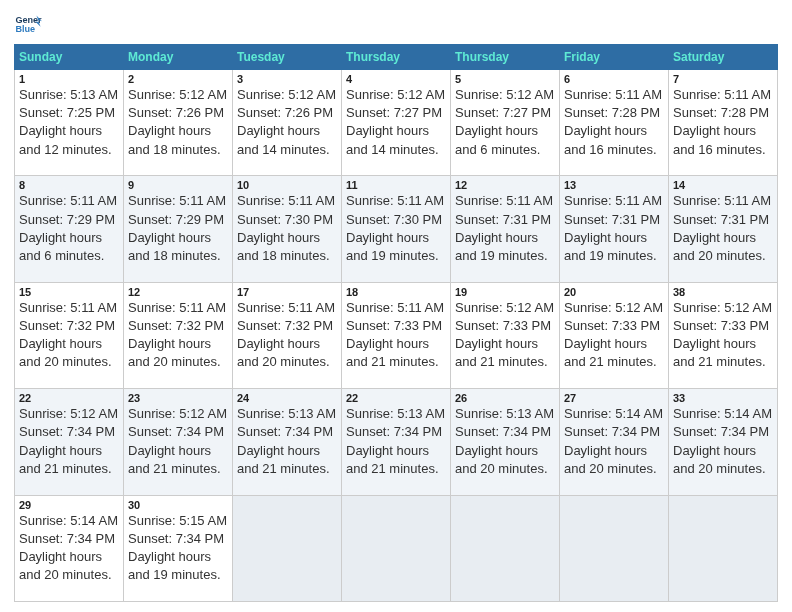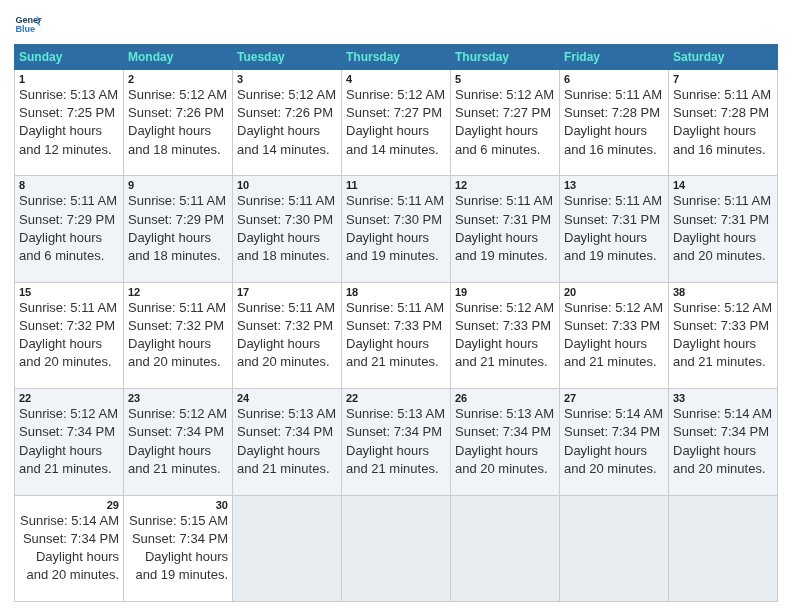--- a/index.html
+++ b/index.html
@@ -86,21 +86,20 @@
     .day-info {
       line-height: 1.4;
       font-size: 13px;
       color: #333;
     }
     .empty {
       background: #e8edf2 !important;
     }
     .last-row td {
       height: 70px;
-      text-align: right;
     }
   </style>
 </head>
 <body>
 
 <div class="page">
   <div class="header">
     <div class="logo">
       <svg class="logo-icon" viewBox="0 0 40 40" xmlns="http://www.w3.org/2000/svg">
         <text x="2" y="18" font-size="13" font-weight="bold" fill="#1a3a5c" font-family="Arial">General</text>

